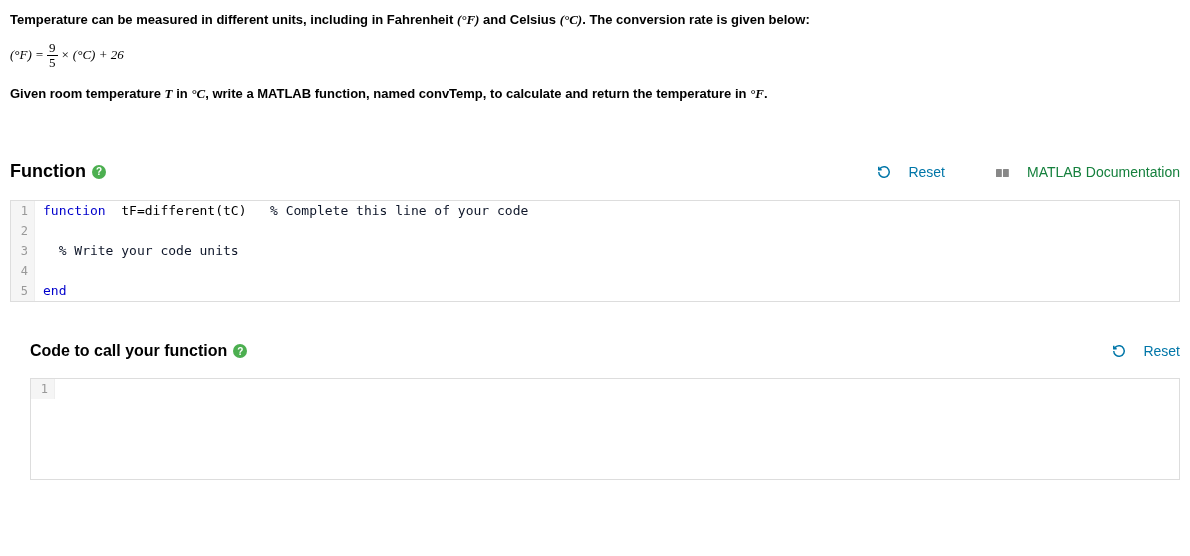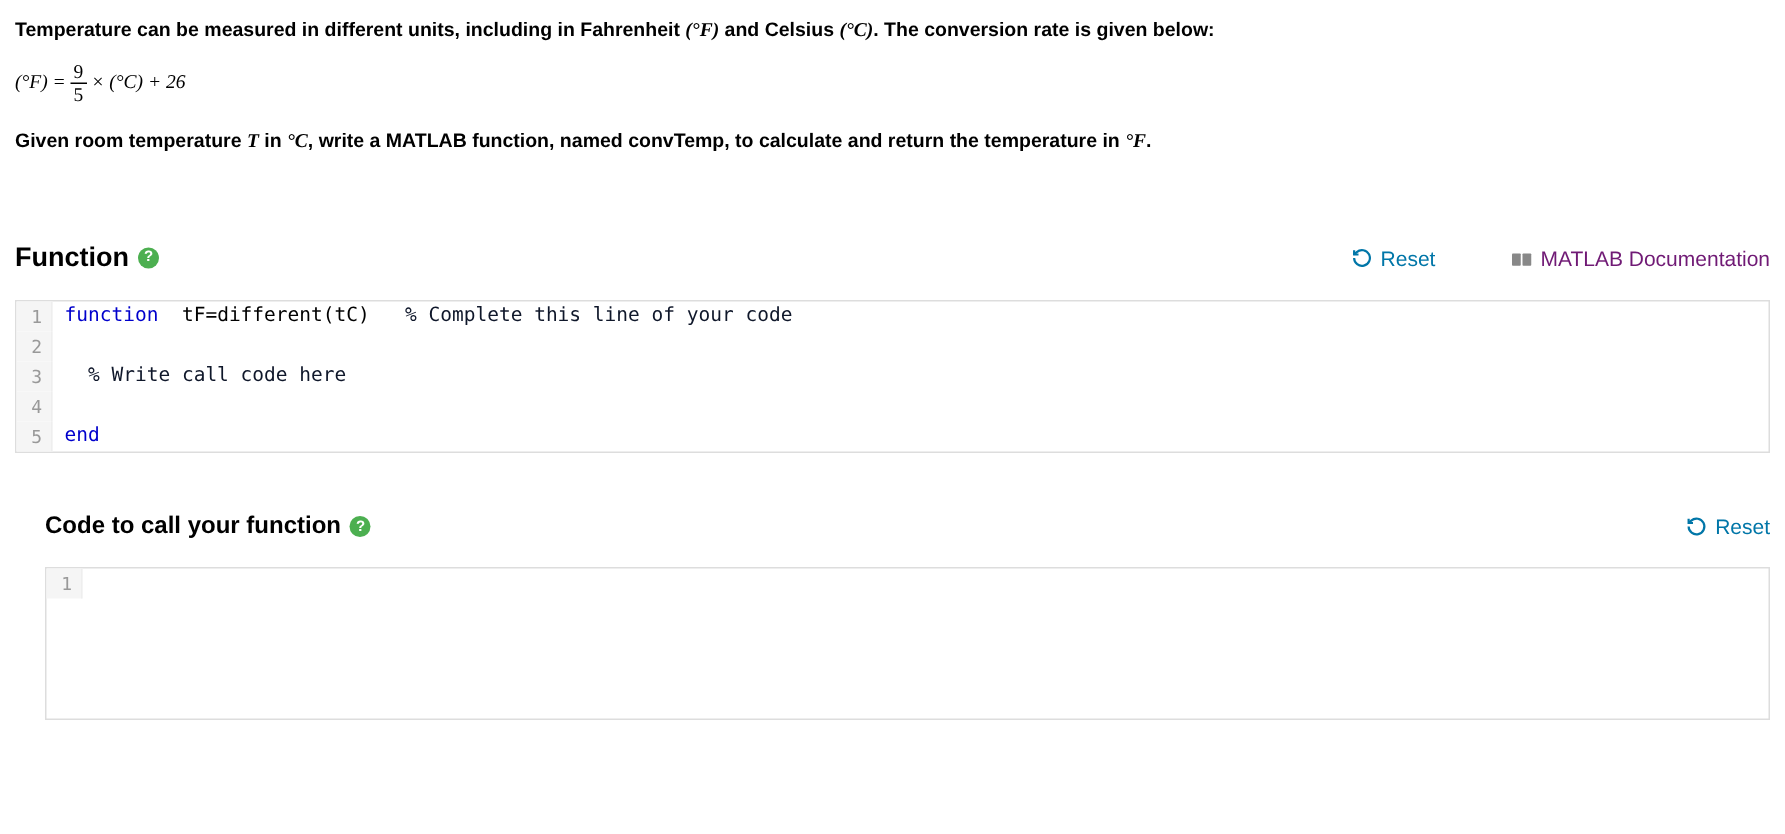--- a/index.html
+++ b/index.html
@@ -77,28 +77,28 @@
       font-weight: bold;
     }
     .section-actions {
       display: flex;
       align-items: center;
       gap: 22px;
     }
     .action-link {
       display: inline-flex;
       align-items: center;
-      gap: 5px;
+      gap: 17px;
       color: #0076a8;
       font-size: 14px;
       cursor: pointer;
       text-decoration: none;
     }
     .action-link.dark {
-      color: #701a75;
+      color: #15803d;
       padding-left: 29px;
     }
     .reset-icon {
       display: inline-block;
       width: 14px;
       height: 14px;
     }
     .doc-icon {
       display: inline-block;
       width: 14px;
@@ -190,21 +190,21 @@
     <div class="code-line">
       <div class="gutter">1</div>
       <div class="code-content"><span class="kw">function</span><span>  tF=different(tC)   </span><span class="comment">% Complete this line of your code</span></div>
     </div>
     <div class="code-line">
       <div class="gutter">2</div>
       <div class="code-content"></div>
     </div>
     <div class="code-line">
       <div class="gutter">3</div>
-      <div class="code-content"><span>  </span><span class="comment">% Write call code here</span></div>
+      <div class="code-content"><span>  </span><span class="comment">% Write your code units</span></div>
     </div>
     <div class="code-line">
       <div class="gutter">4</div>
       <div class="code-content"></div>
     </div>
     <div class="code-line">
       <div class="gutter">5</div>
       <div class="code-content"><span class="kw">end</span></div>
     </div>
   </div>

